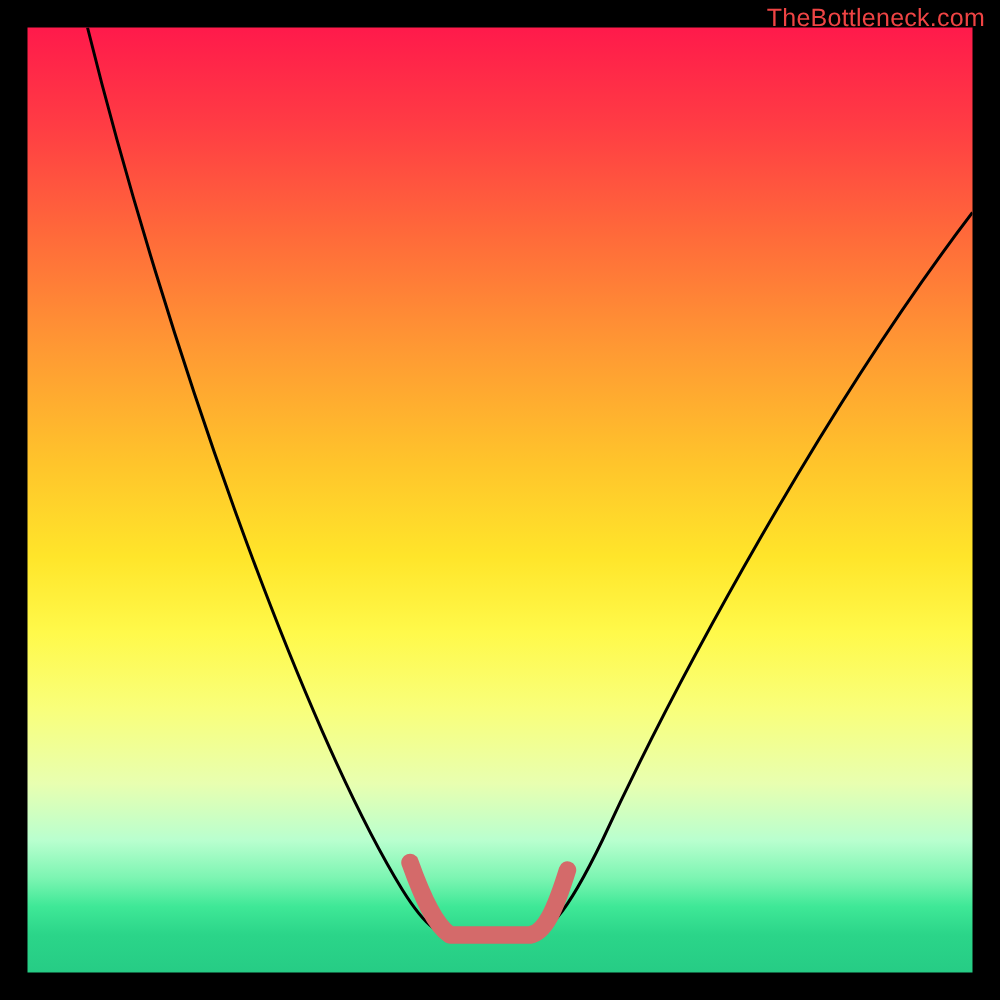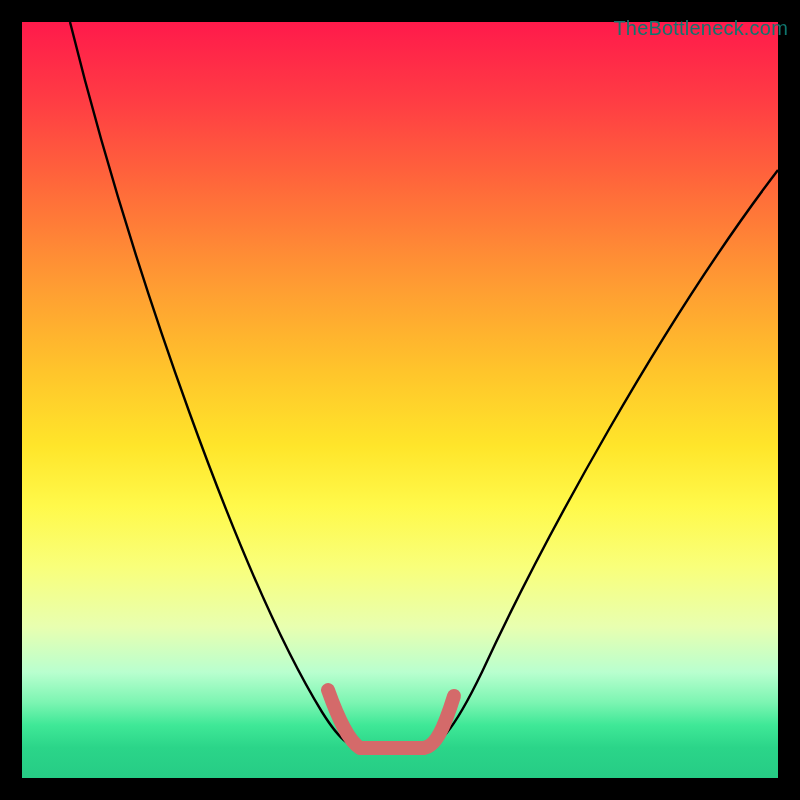--- a/index.html
+++ b/index.html
@@ -30,23 +30,23 @@
       #e8ffb0 80%,
       #b9ffcf 86%,
       #7cf5b2 90%,
       #3fe897 93%,
       #2bd589 96%,
       #26cc85 100%
     );
   }
   .watermark {
     position: absolute;
-    top: 17px;
+    top: 4px;
     right: 12px;
-    color: #0f766e;
+    color: #ef4444;
     font-size: 20px;
     font-weight: 500;
     letter-spacing: 0.2px;
     z-index: 5;
   }
   svg.curve {
     position: absolute;
     left: 0;
     top: 0;
     width: 756px;

